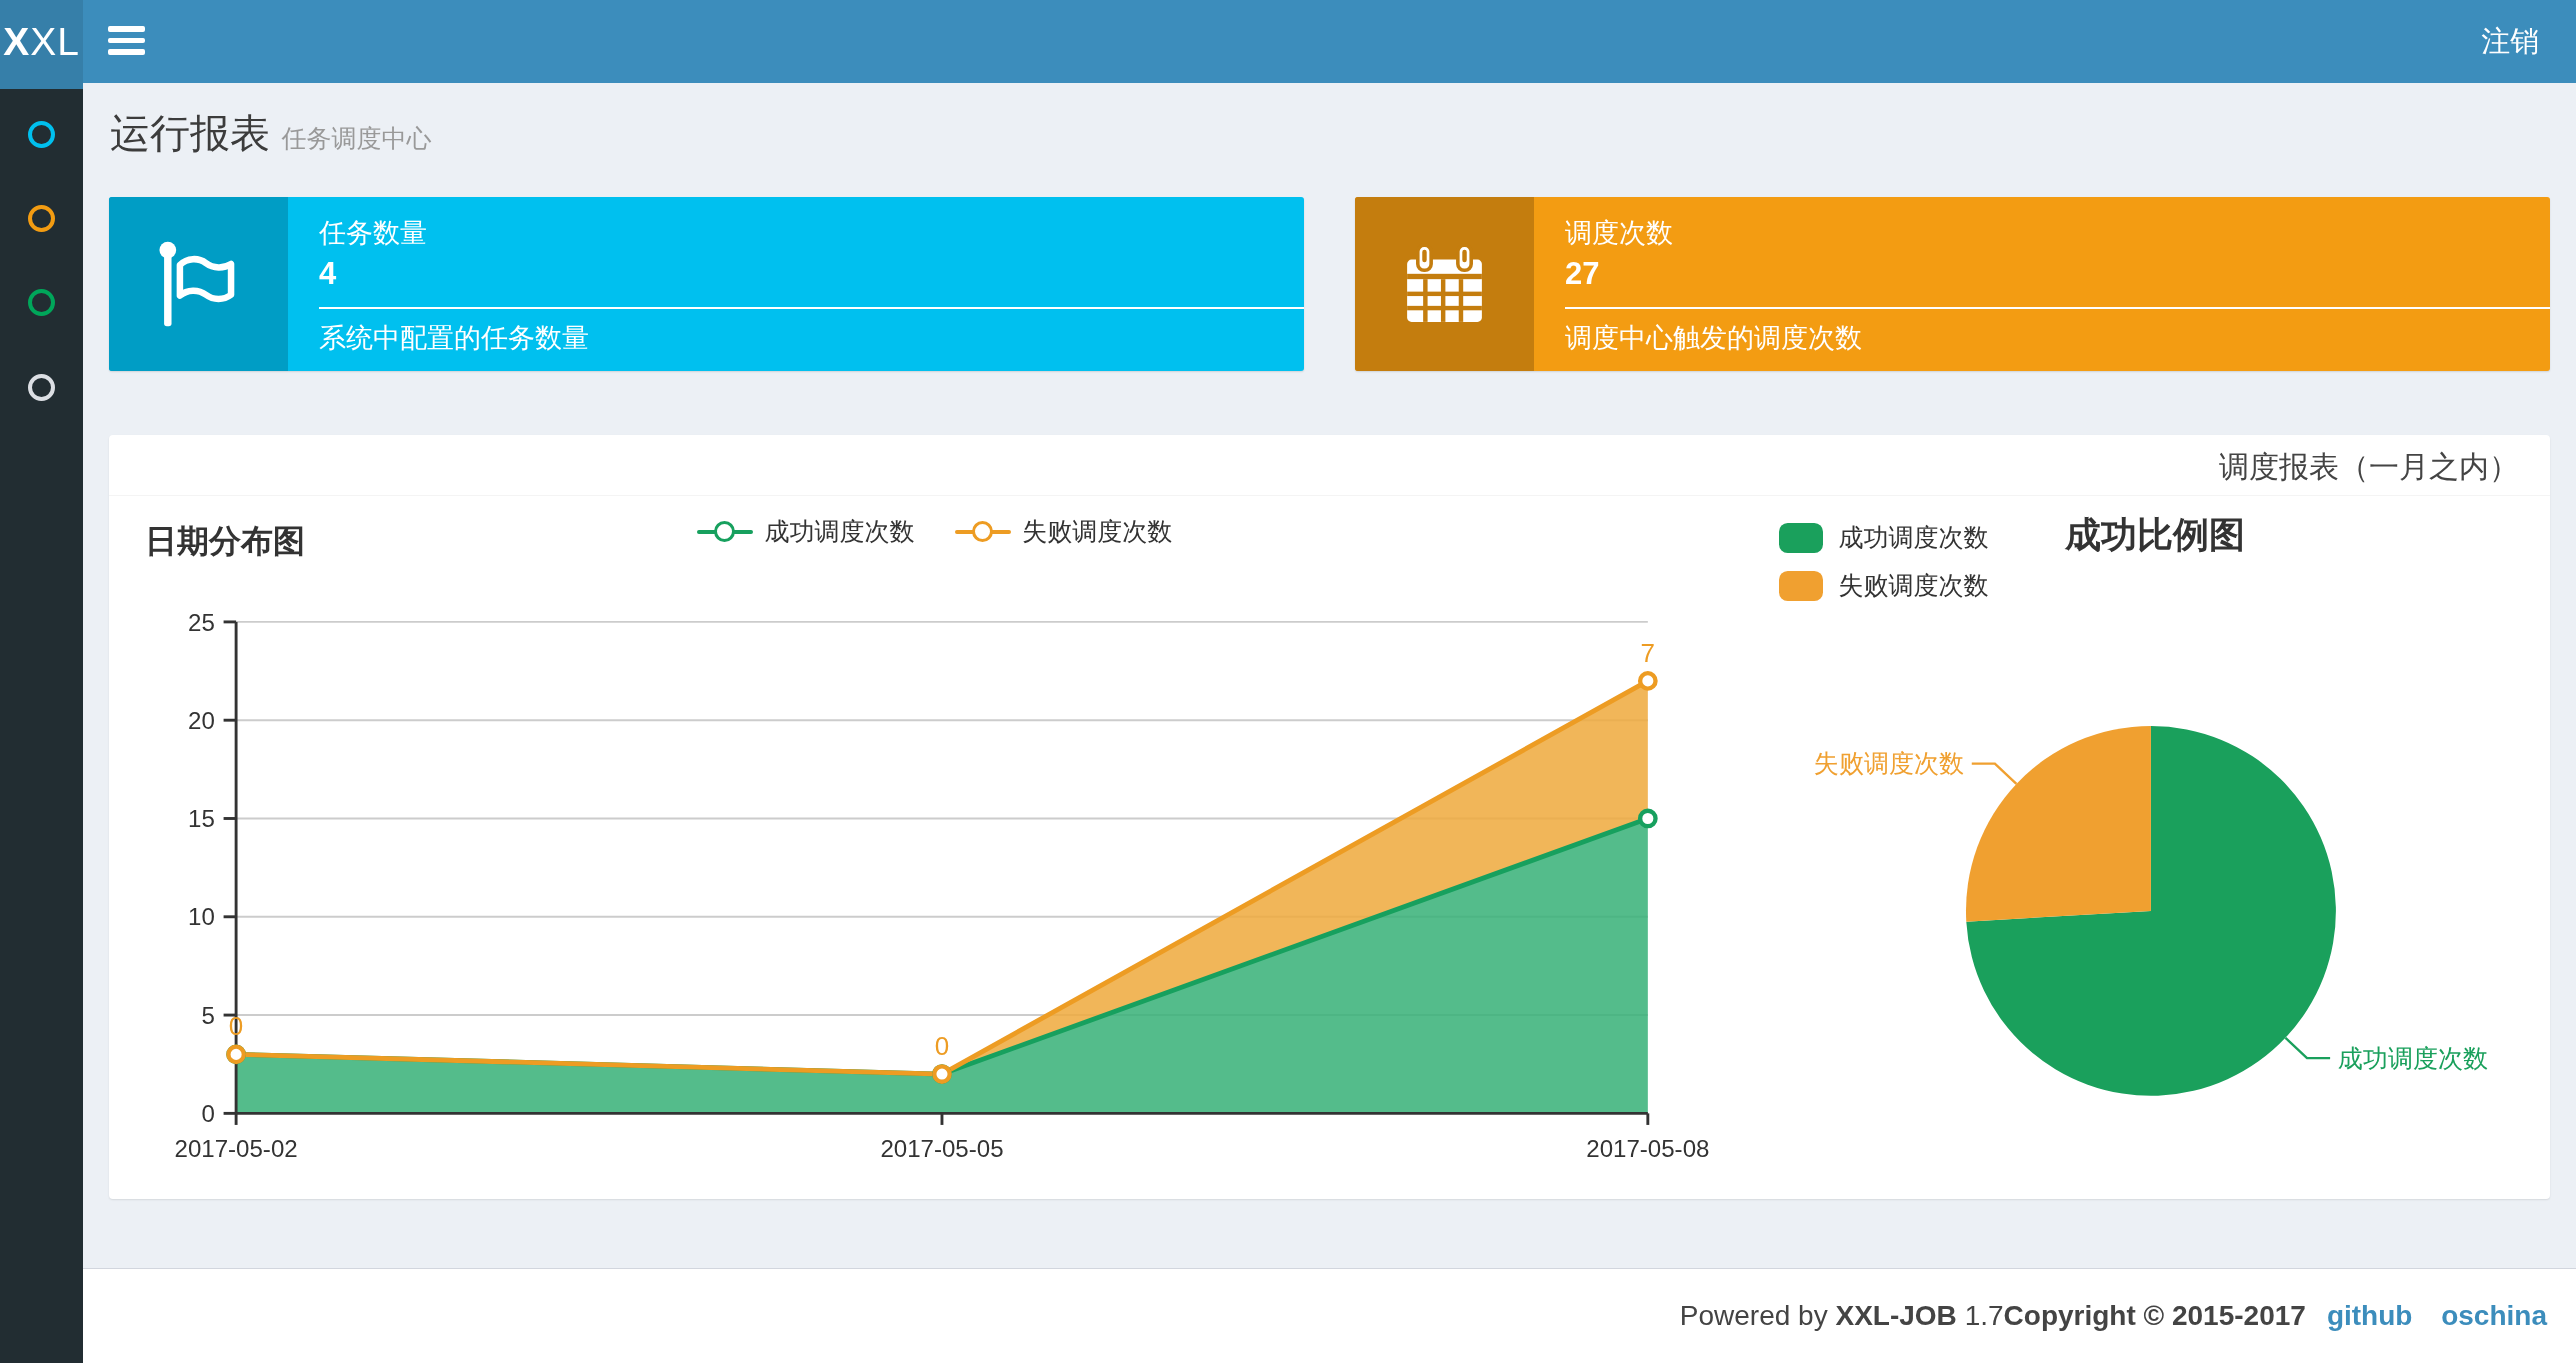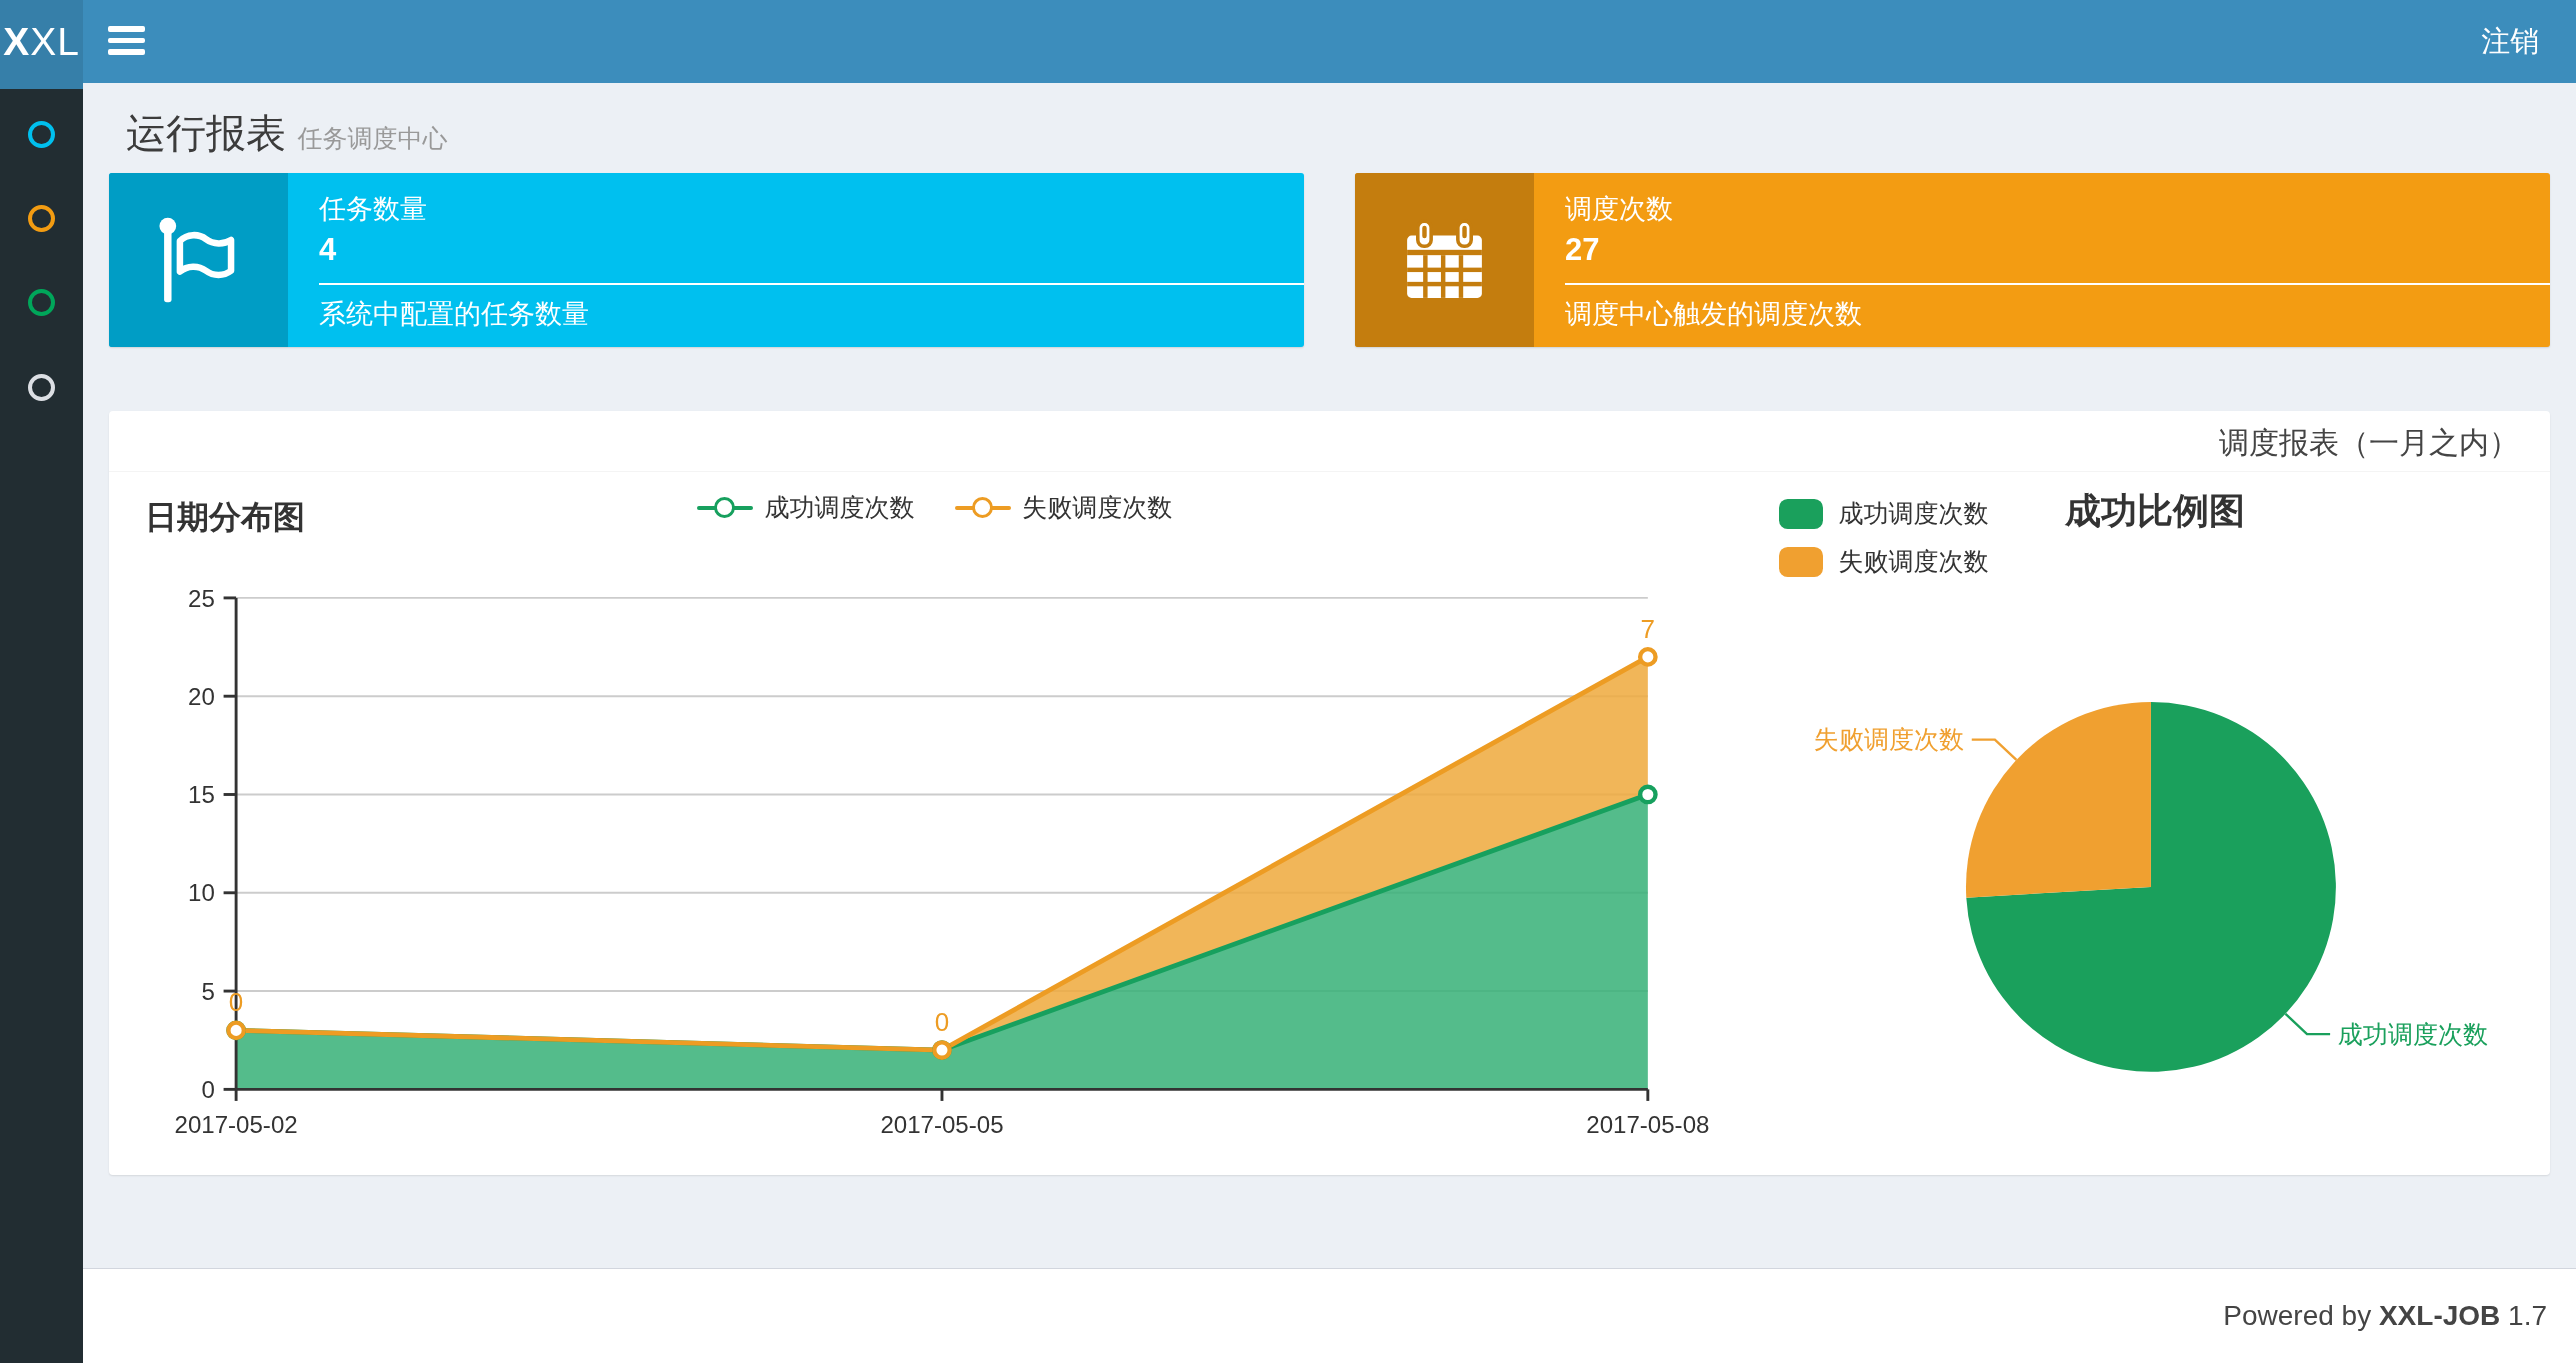--- a/index.html
+++ b/index.html
@@ -17,21 +17,21 @@
   .logo span{font-weight:300;}
   .hamburger{position:absolute;left:108px;top:26px;width:37px;height:31px;cursor:pointer;display:inline-block;}
   .hamburger i{display:block;width:37px;height:5.8px;background:#fff;border-radius:1.9px;margin-bottom:5.8px;}
   .logout{position:absolute;right:29px;top:0;height:83px;line-height:83px;color:#fff;font-size:29px;text-decoration:none;padding:0 7.7px;}
   
   .sidebar{position:absolute;top:83px;left:0;width:83px;bottom:0;background:var(--sidebar_bg,#222d32);z-index:4;}
   .side-item{position:absolute;left:0;width:83px;height:58px;display:flex;align-items:center;justify-content:center;cursor:pointer;}
   .side-circle{width:27px;height:27px;border:4.8px solid #fff;border-radius:50%;box-sizing:border-box;}
   
   .content{position:absolute;left:83px;top:83px;right:0;}
-  .content-header{padding:23px 29px 0 43px;height:90px;box-sizing:border-box;}
+  .content-header{padding:23px 29px 0 27px;height:114px;box-sizing:border-box;}
   .content-header h1{margin:0;font-size:40px;font-weight:normal;color:#3c3c3c;}
   .content-header small{font-size:25px;color:#999;margin-left:11.6px;font-weight:normal;}
   
   .info-row{display:flex;gap:51px;padding:0 26px;margin-top:0;}
   .info-box{flex:1;height:174px;display:flex;color:#fff;border-radius:2.9px;box-shadow:0 1px 1.9px rgba(0,0,0,.12);overflow:hidden;}
   .ib-icon{width:179px;display:flex;align-items:center;justify-content:center;flex:none;}
   .ib-content{flex:1;padding:17.4px 0 0 31px;min-width:0;}
   .ib-label{font-size:27px;line-height:39px;}
   .ib-value{font-size:31px;font-weight:bold;line-height:42px;}
   .ib-divider{border-top:2.9px solid #fff;margin:11.6px 0 9.6px 0;}
@@ -232,16 +232,23 @@
 
       </div>
     </section>
 
   </main>
 
   <footer class="footer">
     <span class="left">
       <span>Powered by</span>&nbsp;<b>XXL-JOB</b>&nbsp;<span>1.7</span>
     </span>
+    <span class="right">
+      <span class="copyright">Copyright © 2015-2017</span>
+      <span class="links">
+        <a href="#">github</a>
+        <a href="#">oschina</a>
+      </span>
+    </span>
   </footer>
 
 </div>
 
 
 </body></html>

